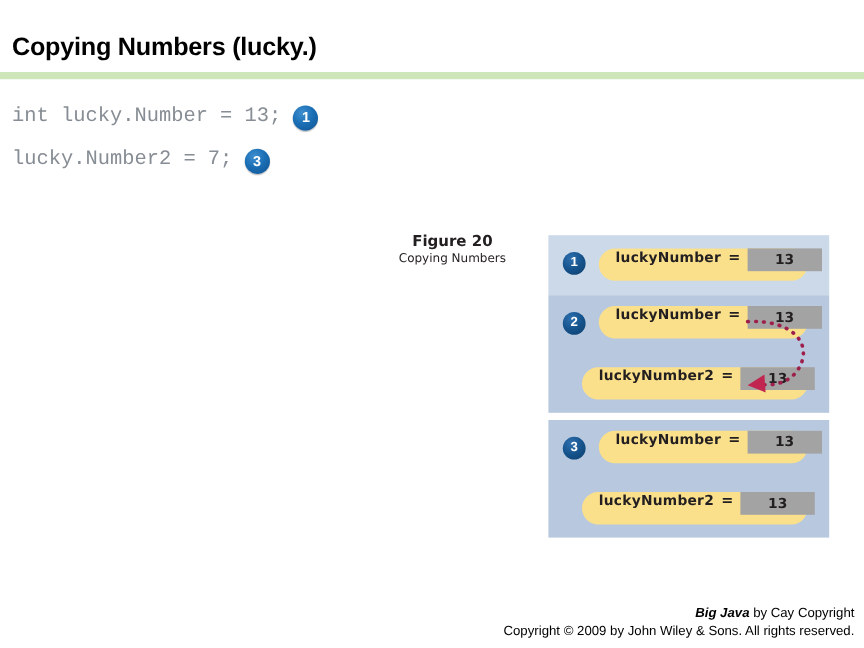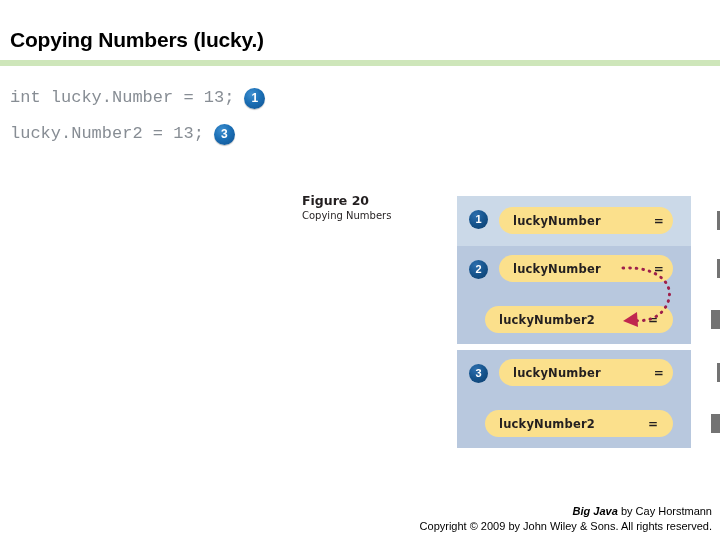--- a/index.html
+++ b/index.html
@@ -84,20 +84,21 @@
   }
   #figure-caption {
     position: absolute;
     left: 12px;
     top: 5px;
     width: 150px;
     font-family: "DejaVu Sans", sans-serif;
     font-size: 12.5px;
     color: #231f20;
     line-height: 15px;
+    text-align: center;
   }
   #figure-caption .fig-num {
     font-weight: bold;
     display: block;
   }
   #figure-caption .fig-title {
     display: block;
     font-size: 10px;
   }
 
@@ -130,44 +131,42 @@
     text-align: center;
   }
 
   
   .var-pill {
     position: absolute;
     height: 27px;
     border-radius: 14px;
     background: #fbe08c;
     display: flex;
-    align-items: center;
     box-sizing: border-box;
     padding-left: 14px;
     padding-right: 8px;
-    gap: 47px;
   }
   .var-name {
     font-family: "DejaVu Sans", sans-serif;
     font-size: 11.5px;
     font-weight: bold;
     color: #231f20;
     white-space: nowrap;
     letter-spacing: 0.2px;
   }
   .var-eq {
     font-family: "DejaVu Sans", sans-serif;
     font-size: 12px;
     font-weight: bold;
     color: #231f20;
     margin: 0 6px 0 6px;
   }
   .var-value {
     flex: 1 1 auto;
-    background: #737373;
+    background: #a3a3a3;
     height: 19px;
     line-height: 19px;
     text-align: center;
     font-family: "DejaVu Sans", sans-serif;
     font-size: 11.5px;
     font-weight: bold;
     color: #231f20;
     min-width: 62px;
   }
 
@@ -208,21 +207,21 @@
 <div id="title-rule"></div>
 
 <div id="code-block">
 
   <div class="code-line">
     <span class="code-text">int lucky.Number = 13;</span><span class="badge">1</span>
   </div>
 
 
   <div class="code-line">
-    <span class="code-text">lucky.Number2 = 13;</span><span class="badge">3</span>
+    <span class="code-text">lucky.Number2 = 7;</span><span class="badge">3</span>
   </div>
 
 </div>
 
 <div id="figure">
 
   <div id="figure-caption">
     <span class="fig-num">Figure 20</span>
     <span class="fig-title">Copying Numbers</span>
   </div>
@@ -270,15 +269,15 @@
     <div class="var-pill" id="p3-var2">
       <span class="var-name">luckyNumber2</span>
       <span class="var-eq">=</span>
       <span class="var-value">13</span>
     </div>
   </div>
 
 </div>
 
 <div id="footer">
-  <div><span class="book-title">Big Java</span><span> by  Cay Horstmann</span></div>
+  <div><span class="book-title">Big Java</span><span> by  Cay Copyright</span></div>
   <div>Copyright © 2009 by John Wiley &amp; Sons.  All rights reserved.</div>
 </div>
 
 </body></html>

